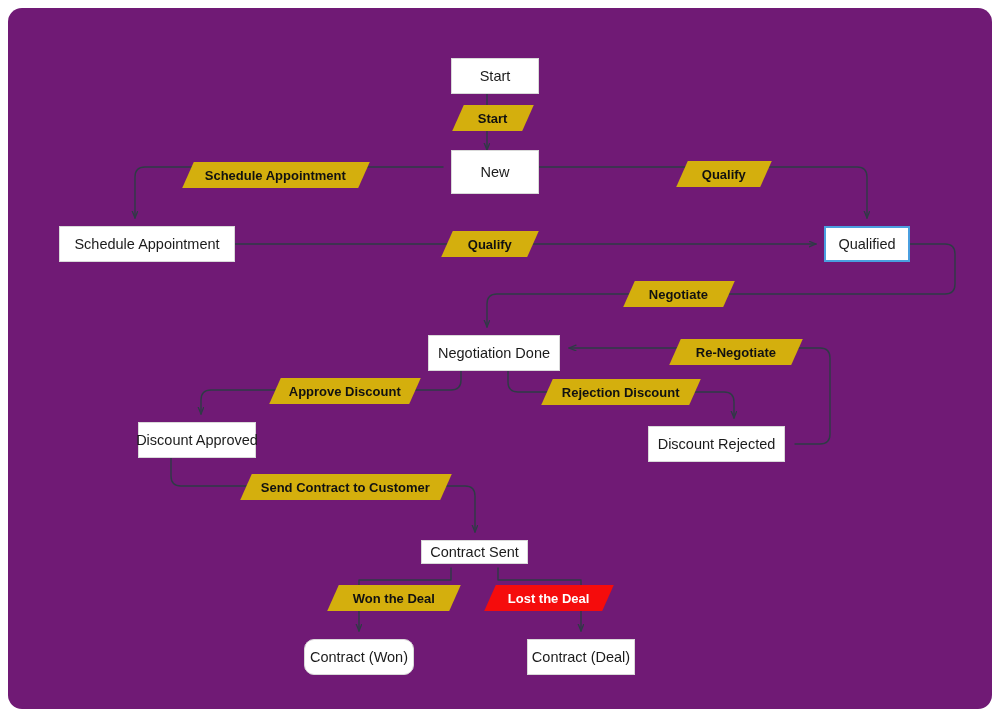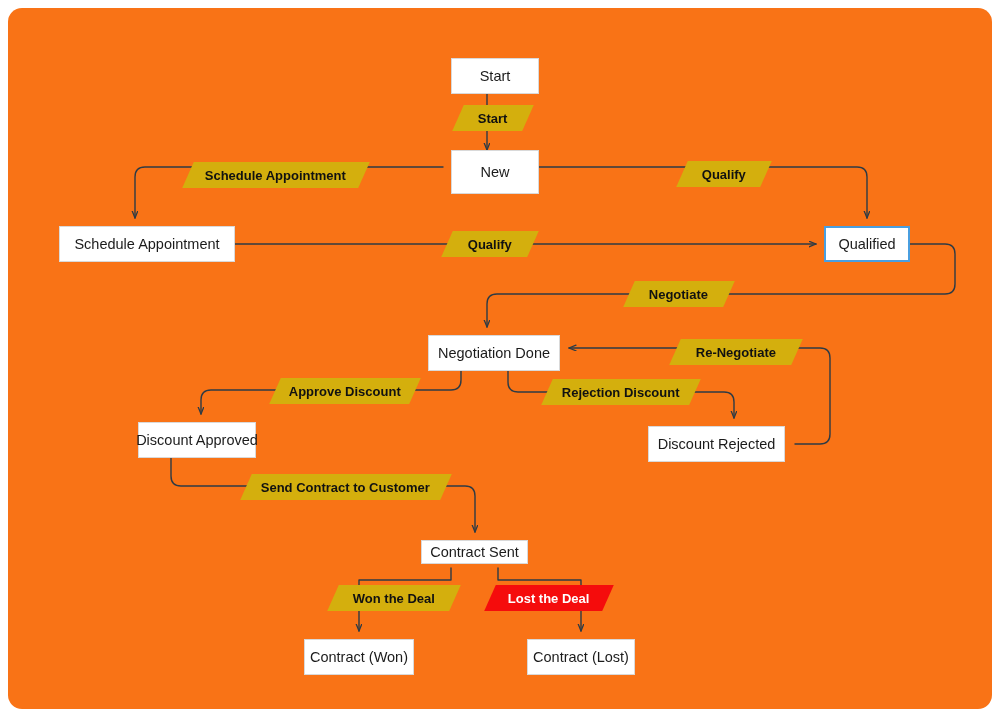--- a/index.html
+++ b/index.html
@@ -13,21 +13,21 @@
     height: 717px;
     overflow: hidden;
     font-family: "Liberation Sans", sans-serif;
   }
   #canvas {
     position: absolute;
     left: 8px;
     top: 8px;
     width: 984px;
     height: 701px;
-    background: #f97316;
+    background: #701a75;
     border-radius: 14px;
     overflow: hidden;
   }
   #edges {
     position: absolute;
     left: 0;
     top: 0;
     width: 984px;
     height: 701px;
   }
@@ -134,26 +134,26 @@
   </div>
 
   <div class="node" style="left:640px; top:418px; width:137px; height:36px;">
     <span>Discount Rejected</span>
   </div>
 
   <div class="node" style="left:413px; top:532px; width:107px; height:24px;">
     <span>Contract Sent</span>
   </div>
 
-  <div class="node" style="left:296px; top:631px; width:110px; height:36px;">
+  <div class="node" style="left:296px; top:631px; width:110px; height:36px;border-radius:10px;">
     <span>Contract (Won)</span>
   </div>
 
   <div class="node" style="left:519px; top:631px; width:108px; height:36px;">
-    <span>Contract (Lost)</span>
+    <span>Contract (Deal)</span>
   </div>
 
   <div class="label" style="left:450px; top:97px; width:70px;">
     <span>Start</span>
   </div>
 
   <div class="label" style="left:180px; top:154px; width:176px;">
     <span>Schedule Appointment</span>
   </div>
 

